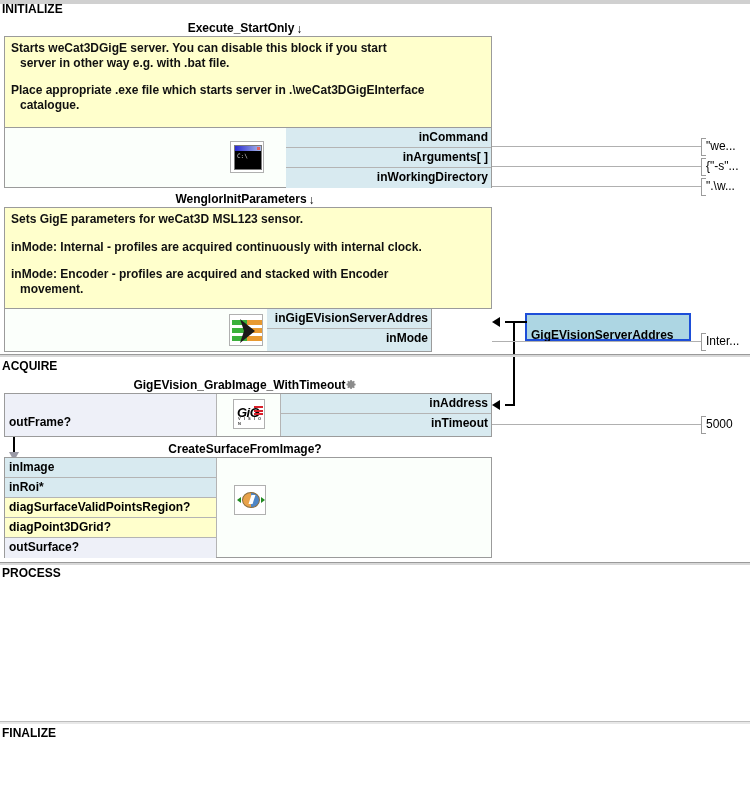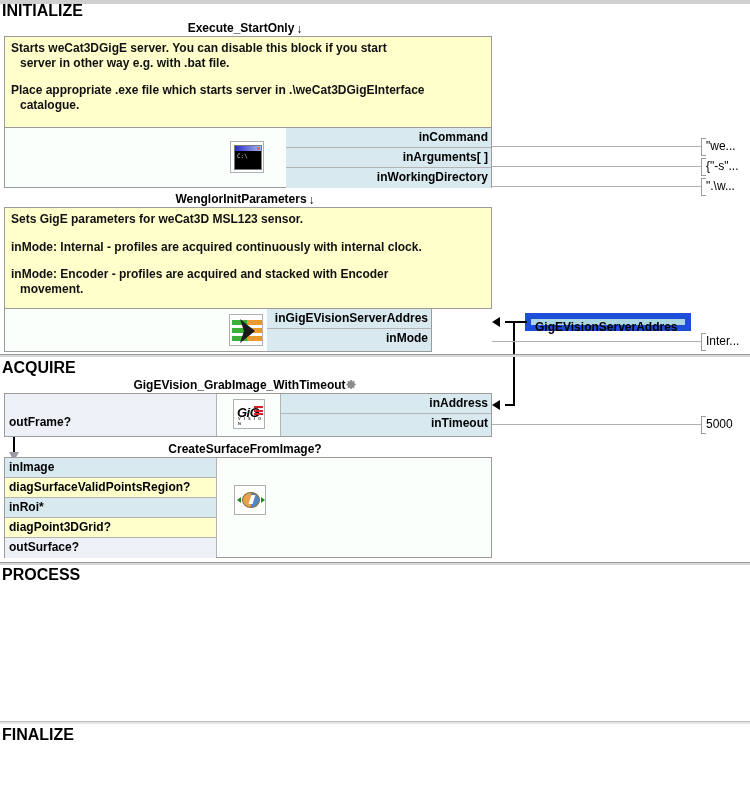--- a/index.html
+++ b/index.html
@@ -13,21 +13,21 @@
     position:relative;
   }
   .canvas{position:absolute;left:0;top:0;width:750px;height:788px;}
 
   
   .topstrip{position:absolute;left:0;top:0;width:750px;height:4px;background:#d0d0d0;}
 
   
   .section-label{
     position:absolute;left:2px;
-    font-weight:bold;font-size:16px;
+    font-weight:bold;font-size:12px;
     letter-spacing:0px;
     color:#000;
     white-space:nowrap;
   }
   .section-rule{position:absolute;left:0;width:750px;height:3px;
     background:linear-gradient(to bottom,#9a9a9a 0 1px,#d8d8d8 1px 3px);}
   .section-rule.light{background:linear-gradient(to bottom,#bdbdbd 0 1px,#e8e8e8 1px 3px);}
 
   
   .block{position:absolute;border:1px solid #9b9b9b;box-sizing:border-box;background:#fbfffb;}
@@ -119,23 +119,23 @@
 
   
   .valbox{position:absolute;white-space:nowrap;font-size:12px;color:#000;padding-left:5px;}
   .valbox:before{
     content:"";position:absolute;left:0;top:-1px;width:4px;height:16px;
     border-left:1px solid #9b9b9b;border-top:1px solid #9b9b9b;border-bottom:1px solid #9b9b9b;
   }
 
   
   .gparam{
-    position:absolute;background:#add6e3;border:6px solid #1d4ed8;
+    position:absolute;background:#add6e3;border:2px solid #1d4ed8;
     font-weight:bold;font-size:12px;height:18px;line-height:17px;
-    padding:0 4px;box-sizing:border-box;white-space:nowrap;color:#000;
+    padding:12px 4px;box-sizing:border-box;white-space:nowrap;color:#000;
   }
 </style>
 </head>
 <body>
 
 <div class="canvas">
 
   <div class="topstrip"></div>
 
   <div class="section-label" style="top:2px;">INITIALIZE</div>
@@ -264,22 +264,22 @@
   <div class="wire dark v" style="left:13px;top:437px;height:18px;"></div>
   <div class="arrowD" style="left:9px;top:452px;"></div>
 
   <div class="block-title" style="left:0;top:442px;width:490px;">
     <span>CreateSurfaceFromImage?</span>
   </div>
   <div class="block" style="left:4px;top:457px;width:488px;height:101px;">
     <div style="display:flex;height:100%;">
       <div style="width:211px;box-sizing:border-box;">
         <div class="port inleft">inImage</div>
+        <div class="port inleft">inRoi*</div>
         <div class="port diag">diagSurfaceValidPointsRegion?</div>
-        <div class="port inleft">inRoi*</div>
         <div class="port diag">diagPoint3DGrid?</div>
         <div class="port out">outSurface?</div>
       </div>
       <div class="col-mid" style="width:276px;position:relative;border-left:1px solid #b4b4b4;">
         <div class="iconbox sm" style="left:17px;top:27px;">
           <div class="ic-surface">
             <div class="pl l"></div>
             <div class="ball"></div>
             <div class="sl"></div>
             <div class="pl r"></div>

